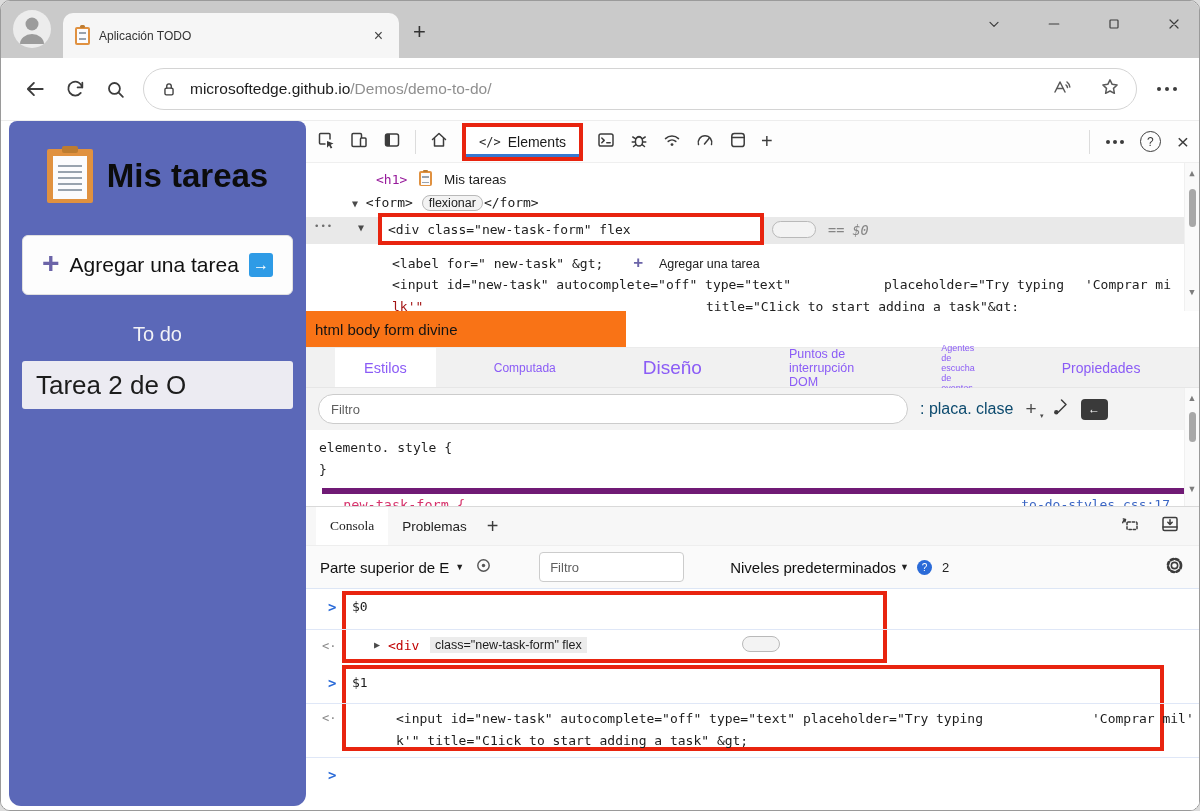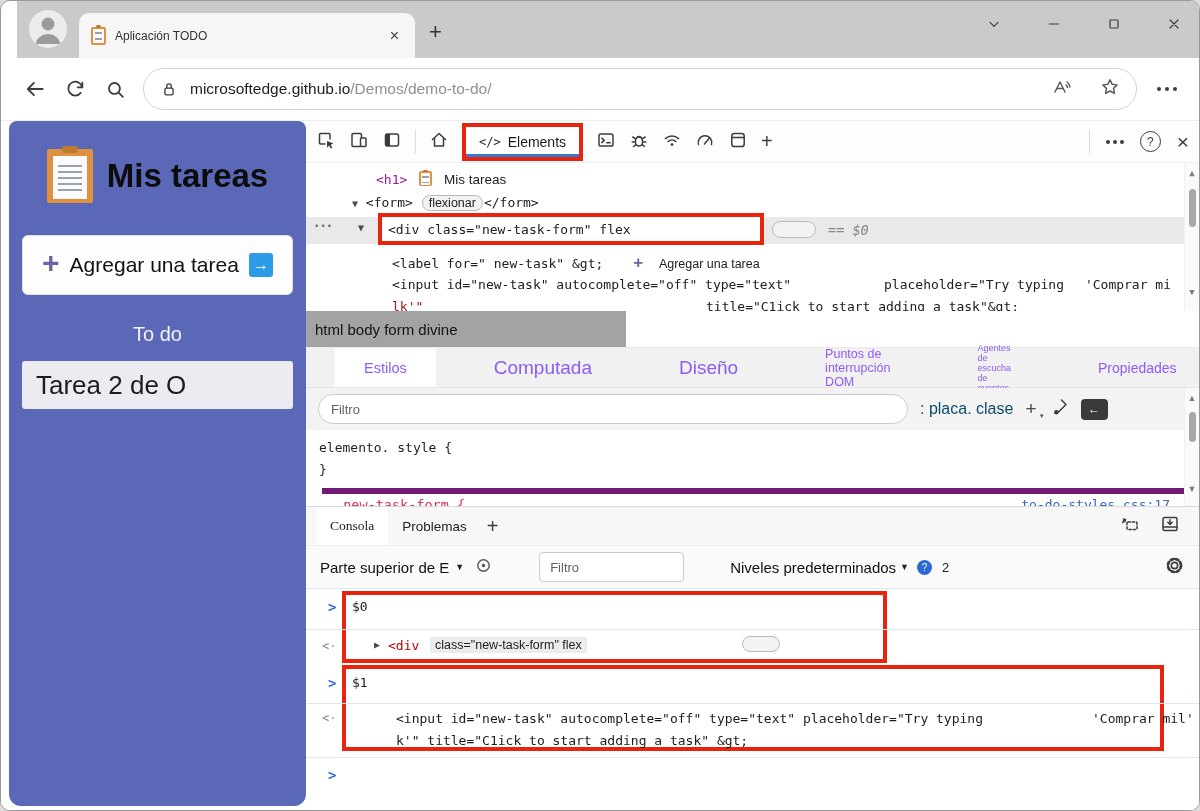--- a/index.html
+++ b/index.html
@@ -3,21 +3,21 @@
 <meta charset="utf-8">
 <style>
   * { box-sizing: border-box; margin: 0; padding: 0; }
   html,body { width:1200px; height:811px; background:#dcdcdc; font-family:"Liberation Sans", sans-serif; }
   .window { position:absolute; inset:0; width:1200px; height:811px; border-radius:10px; overflow:hidden;
             border:1px solid #9a9a9a; background:#fff; }
   .abs { position:absolute; }
   svg.ico { stroke:#3c3c3c; fill:none; stroke-width:1.5; stroke-linecap:round; stroke-linejoin:round; }
 
   
-  .titlebar { position:absolute; left:16px; top:0; right:0; height:57px; background:#cacaca; }
+  .titlebar { position:absolute; left:0; top:0; right:0; height:57px; background:#cacaca; }
   .avatar { position:absolute; left:12px; top:9px; width:38px; height:38px; border-radius:50%; background:#ececec; overflow:hidden; }
   .tab { position:absolute; left:62px; top:12px; width:336px; height:45px; background:#f6f6f6;
          border-radius:10px 10px 0 0; display:flex; align-items:center; padding:0 12px; }
   .tab-title { font-size:12px; color:#333; margin-left:9px; flex:1; }
   .tab-close { font-size:16px; color:#444; cursor:default; padding:0 4px; }
   .newtab-btn { position:absolute; left:412px; top:18px; font-size:22px; color:#333; font-weight:400; }
   .win-controls { position:absolute; right:10px; top:8px; display:flex; gap:30px; align-items:center; }
   .win-controls > div { width:30px; height:30px; display:flex; align-items:center; justify-content:center; }
 
   
@@ -76,21 +76,21 @@
   .divbox { position:absolute; left:72px; top:50px; width:386px; height:32px; background:#fff;
             display:flex; align-items:center; padding:0 6px; }
   .pill { border:1.5px solid #b9b9b9; border-radius:9px; background:#f3f3f3; }
   .eqref { font-style:italic; color:#858585; font-size:13.5px; }
   .scrollbar { position:absolute; right:0; width:15px; background:#fafafa; border-left:1px solid #f0f0f0; }
   .sb-arrow { position:absolute; left:0; width:100%; text-align:center; font-size:9px; color:#7d7d7d; }
   .sb-thumb { position:absolute; left:4px; width:7px; background:#a8a8a8; border-radius:4px; }
 
   
   .crumbs { position:absolute; left:0; top:190px; right:0; height:37px; border-bottom:1px solid #ebebeb; background:#fff; }
-  .crumb-hl { position:absolute; left:0; top:0; width:320px; height:100%; background:#a3a3a3;
+  .crumb-hl { position:absolute; left:0; top:0; width:320px; height:100%; background:#f97316;
               display:flex; align-items:center; padding-left:9px; font-size:15px; color:#141414; }
 
   
   .style-tabs { position:absolute; left:0; top:227px; right:0; height:40px; background:#f1f1f1; border-bottom:1px solid #e6e6e6;
                 display:flex; align-items:center; }
   .style-tabs > div { padding:0 29px; color:#8b5cf6; height:100%; display:flex; align-items:center;margin-left:29px; }
   .stab-active { background:#fff; font-size:14.5px; }
 
   
   .styles-body { position:absolute; left:0; top:267px; right:0; height:118px; background:#fff; }
@@ -366,21 +366,21 @@
           <span class="sb-arrow" style="top:124px;">▼</span>
         </div>
       </div>
 
       <div class="crumbs">
         <div class="crumb-hl">html body form divine</div>
       </div>
 
       <div class="style-tabs">
         <div class="stab-active">Estilos</div>
-        <div style="font-size:19px;">Computada</div>
+        <div style="font-size:12px;">Computada</div>
         <div style="font-size:19px;">Diseño</div>
         <div style="font-size:12.5px;">Puntos de interrupción DOM</div>
         <div style="font-size:9px;">Agentes de escucha de eventos</div>
         <div style="font-size:14px;">Propiedades</div>
         <div style="font-size:13px;">Accesibilidad</div>
       </div>
 
       <div class="styles-body">
         <div class="filter-row">
           <input class="filter-input" placeholder="Filtro" style="">

